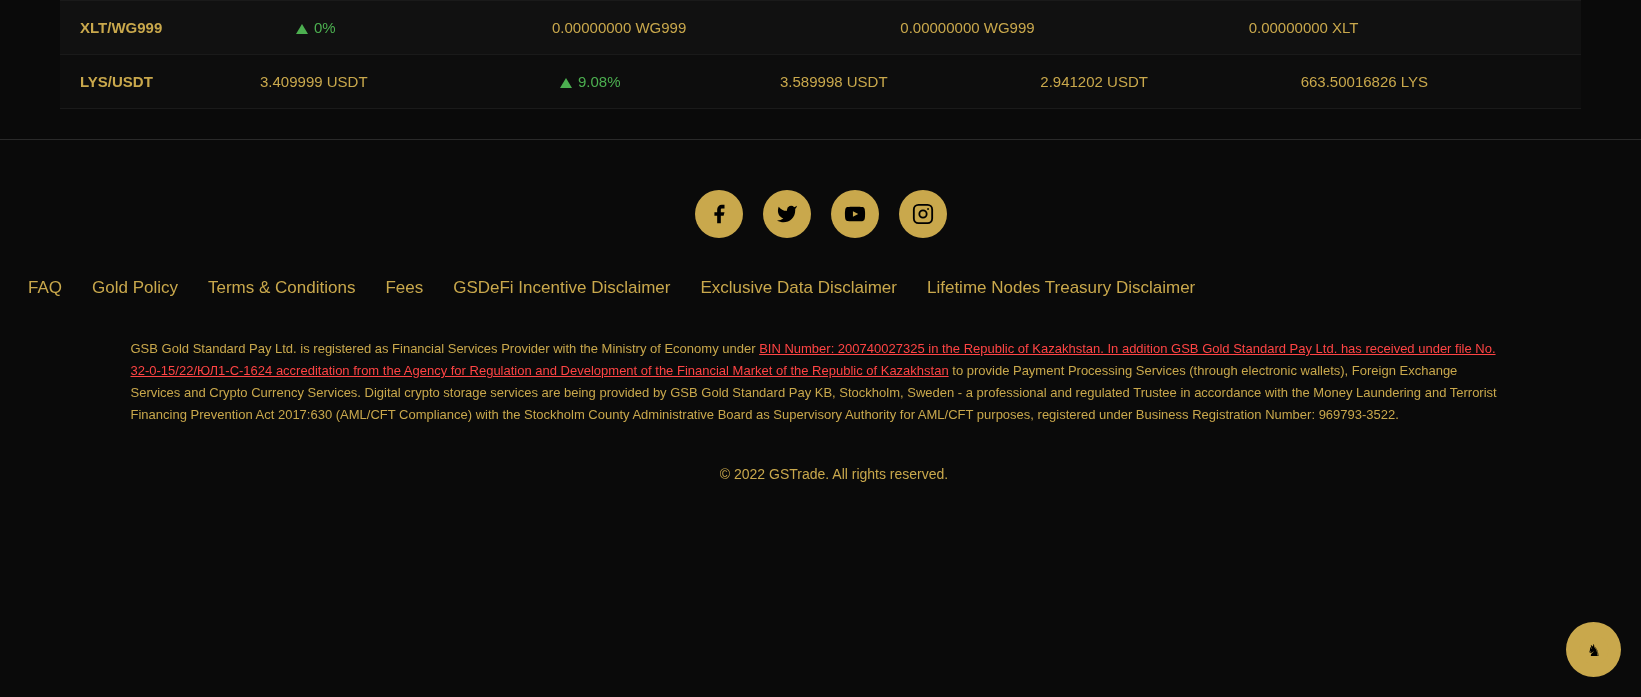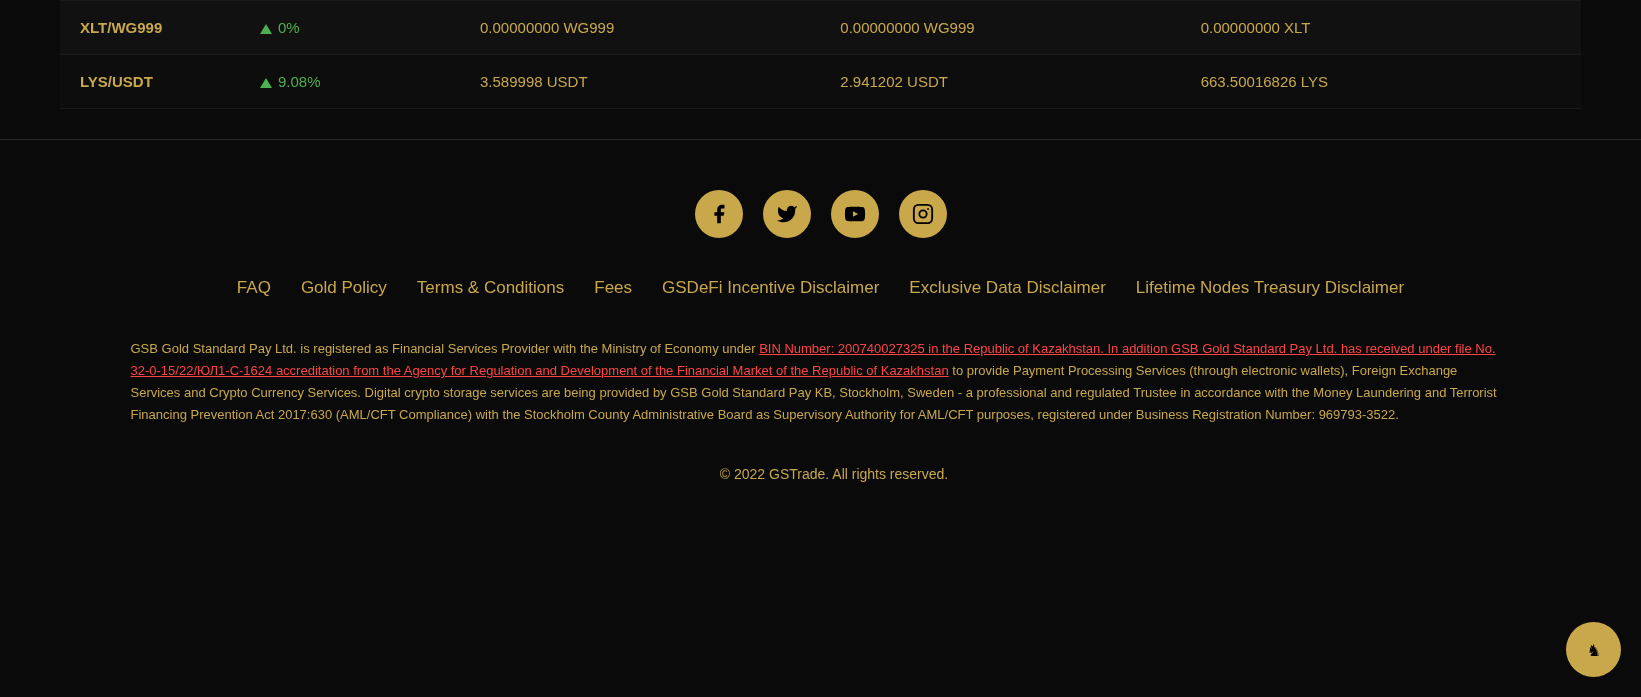--- a/index.html
+++ b/index.html
@@ -18,20 +18,21 @@
     .trading-row {
       display: flex;
       align-items: center;
       padding: 18px 20px;
       border-bottom: 1px solid #1a1a1a;
       gap: 0;
     }
     .trading-row:first-child {
       border-top: 1px solid #1a1a1a;
       background: #111;
+      gap: 36px;
     }
     .trading-row:nth-child(2) {
       background: #0d0d0d;
     }
     .col-pair {
       width: 180px;
       font-size: 15px;
       font-weight: bold;
       color: #c9a84c;
     }
@@ -89,25 +90,24 @@
       cursor: pointer;
       color: #000;
       font-size: 20px;
       font-weight: bold;
       text-decoration: none;
     }
 
     
     .footer-nav {
       display: flex;
-      justify-content: center;
       align-items: center;
       flex-wrap: wrap;
       gap: 8px 30px;
-      padding: 10px 60px 20px;
+      padding: 10px 28px 20px;
     }
     .footer-nav a {
       color: #c9a84c;
       text-decoration: none;
       font-size: 17px;
       cursor: pointer;
     }
 
     
     .legal-section {
@@ -164,20 +164,21 @@
     <div class="col-change positive">
       <span class="arrow-up"></span><span>0%</span>
     </div>
     <div class="col-vol1">0.00000000 WG999</div>
     <div class="col-vol2">0.00000000 WG999</div>
     <div class="col-vol3">0.00000000 XLT</div>
   </div>
 
   <div class="trading-row">
     <div class="col-pair">LYS/USDT</div>
+    <div class="col-price">3.409999 USDT</div>
     <div class="col-change positive">
       <span class="arrow-up"></span><span>9.08%</span>
     </div>
     <div class="col-vol1">3.589998 USDT</div>
     <div class="col-vol2">2.941202 USDT</div>
     <div class="col-vol3">663.50016826 LYS</div>
   </div>
 </div>
 
 <hr class="divider">

